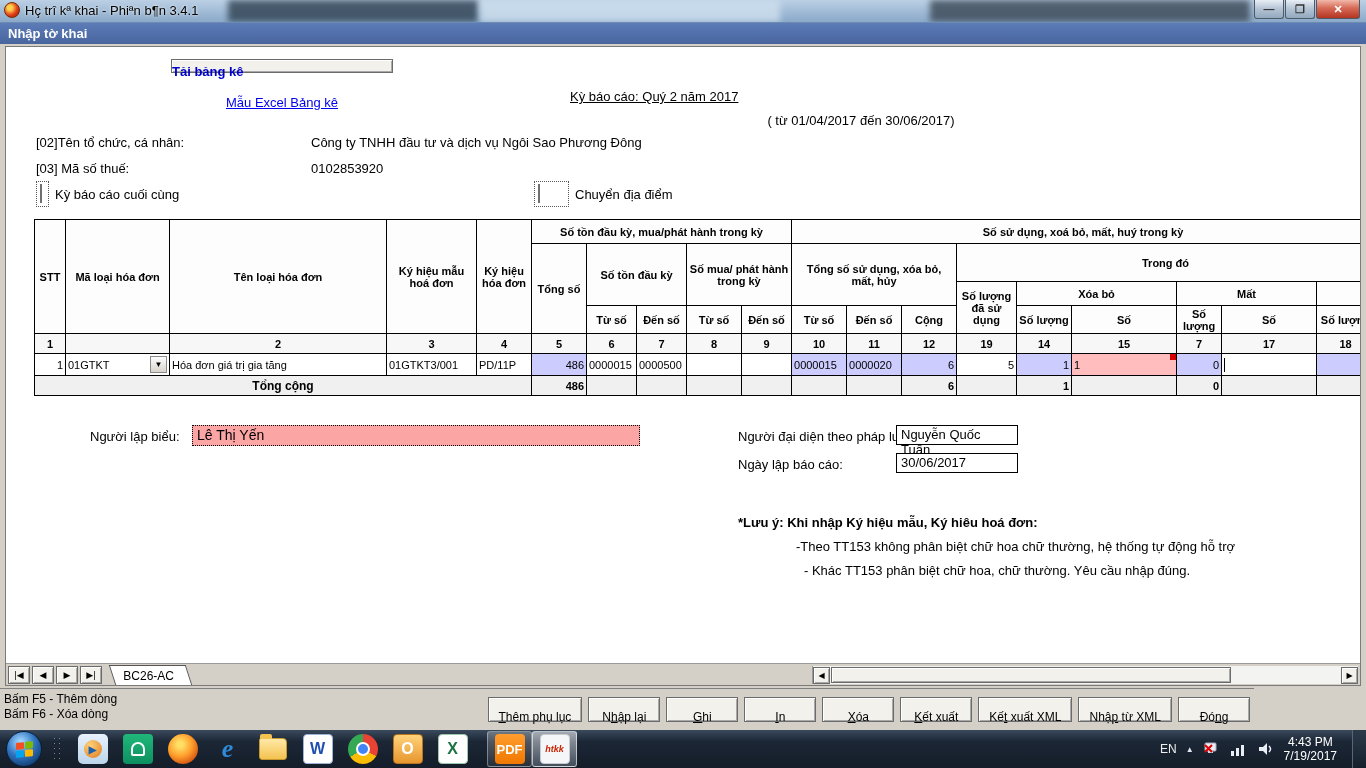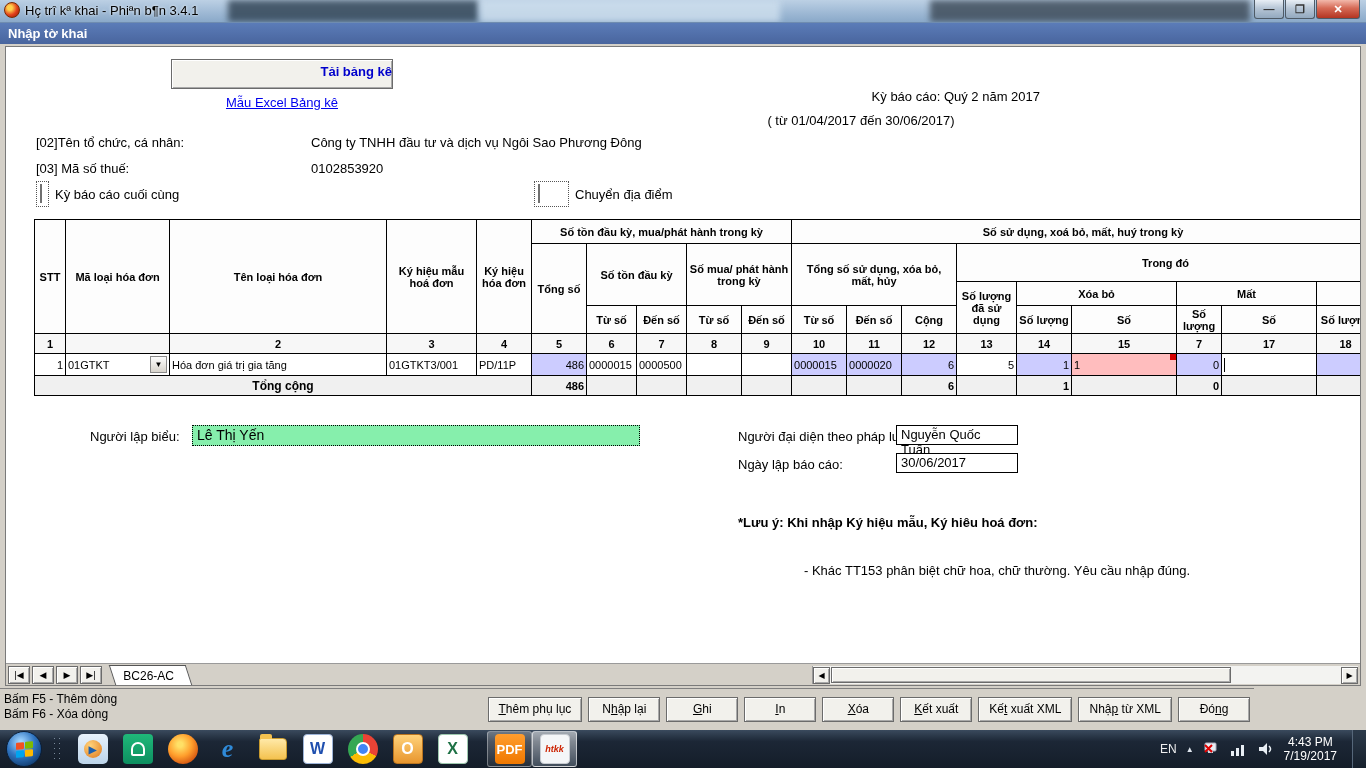--- a/index.html
+++ b/index.html
@@ -31,28 +31,28 @@
     background:linear-gradient(#5b7cb8,#49659e); color:#fff; font-weight:bold;
     font-size:13px; line-height:21px; padding-left:8px; }
 
   
   .win-body { position:absolute; left:0; top:44px; width:1366px; height:686px; background:#d4d0c8; }
   .form-panel { position:absolute; left:5px; top:2px; width:1356px; height:640px;
     background:#fff; border:1px solid #7a7a7a; overflow:hidden; }
 
   .btn3d { background:#f2f1ec; border:1px solid #6b6b6b;
     box-shadow:inset 1px 1px 0 #ffffff, inset -1px -1px 0 #a9a9a9; }
-  .load-btn { position:absolute; left:165px; top:12px; width:222px; height:30px;
-    font-weight:bold; color:#0000cc; font-size:13px; text-align:right; line-height:24px; cursor:pointer; }
+  .load-btn { position:absolute; left:165px; top:12px; width:222px; height:14px;
+    font-weight:bold; color:#0000cc; font-size:13px; text-align:left; line-height:24px; cursor:pointer; }
   .excel-link { position:absolute; left:165px; top:48px; width:222px; text-align:center;
     color:#0000ee; text-decoration:underline; font-size:13px; cursor:pointer; }
 
   .report-title { position:absolute; left:560px; top:8px; width:780px; text-align:center;
     font-family:"Liberation Serif", serif; font-weight:bold; font-size:18px; }
-  .report-period { position:absolute; left:584px; top:42px; width:450px; text-align:right; font-size:13px; }
+  .report-period { position:absolute; left:564px; top:42px; width:450px; text-align:left; font-size:13px;text-decoration:underline; }
   .report-range  { position:absolute; left:630px; top:66px; width:450px; text-align:center; font-size:13px; }
 
   .flabel { position:absolute; font-size:13px; color:#000; }
   .fvalue { position:absolute; font-size:13px; color:#000; }
 
   .chkwrap { position:absolute; display:flex; align-items:center; }
   .chkfocus { border:1px dotted #555; padding:3px 6px 3px 3px; margin-right:6px; }
   .chkbox { width:13px; height:13px; background:#fff; border:1px solid #707070;
     box-shadow:inset 1px 1px 0 #9a9a9a, inset -1px -1px 0 #fdfdfd; }
   .chklabel { font-size:13px; }
@@ -69,21 +69,21 @@
   td.pink { background:#ffbdbe !important; position:relative; }
   td.num { text-align:right; }
   .red-corner { position:absolute; top:0; right:0; width:6px; height:6px; background:#d40000; }
   .caret { display:inline-block; width:1px; height:14px; background:#000; vertical-align:middle; }
   .combo { display:flex; align-items:center; justify-content:space-between; height:18px; }
   .combo-text { font-size:11px; }
   .combo-btn { width:17px; height:17px; background:linear-gradient(#fdfdfd,#d8d4cc); border:1px solid #8a8a8a;
     font-size:8px; text-align:center; line-height:15px; color:#000; }
 
   
-  .sig-input-dotted { position:absolute; border:1px dotted #000; background:#86efac; font-size:14px;
+  .sig-input-dotted { position:absolute; border:1px dotted #000; background:#fca5a5; font-size:14px;
     padding:1px 4px; height:21px; }
   .sig-input-solid { position:absolute; border:1px solid #000; background:#fff; font-size:13px;
     padding:1px 4px; height:20px; width:122px; }
 
   .note-title { position:absolute; left:732px; top:468px; font-size:13px; font-weight:bold; }
   .note-line { position:absolute; font-size:13px; }
 
   
   .tabstrip { position:absolute; left:0; bottom:0; width:1354px; height:22px; background:#d4d0c8;
     border-top:1px solid #9a9a9a; display:flex; align-items:center; }
@@ -98,21 +98,21 @@
   .scr-thumb { width:400px; height:16px; margin-left:1px; background:#f2f1ec; border:1px solid #6b6b6b;
     box-shadow:inset 1px 1px 0 #fff, inset -1px -1px 0 #a9a9a9; }
   .scr-track-rest { flex:1; background:repeating-conic-gradient(#eee 0 25%, #f8f8f8 0 50%) 0 0/4px 4px; }
   .scr-right { margin-left:auto; }
 
   
   .bottom-strip { position:absolute; left:0; top:644px; width:1254px; height:42px; background:#d4d0c8;
     border-top:1px solid #808080; }
   .status-lines { position:absolute; left:4px; top:3px; font-size:12px; line-height:15px; }
   .action-bar { position:absolute; right:4px; top:8px; display:flex; gap:6px; }
-  .abtn { height:25px; font-size:12px; text-align:center; line-height:23px; padding:0 10px; min-width:72px; cursor:pointer; }
+  .abtn { height:25px; font-size:12px; text-align:center; line-height:23px; padding:8px 10px; min-width:72px; cursor:pointer; }
 
   
   .taskbar { position:absolute; left:0; top:730px; width:1366px; height:38px;
     background:linear-gradient(#3a4a5d,#1c2736 30%,#141d29); display:flex; align-items:center; }
   .start-orb { width:36px; height:36px; margin-left:6px; border-radius:50%;
     background:radial-gradient(circle at 40% 30%, #9fd4ff 5%, #2f74c0 45%, #0b2f5c 90%);
     border:1px solid #0a1e38; display:flex; align-items:center; justify-content:center; }
   .orb-flag { display:grid; grid-template-columns:8px 8px; grid-template-rows:7px 7px; gap:1px; transform:skewY(-6deg); }
   .orb-flag i { display:block; border-radius:1px; }
   .orb-flag i:nth-child(1){background:#f25022;} .orb-flag i:nth-child(2){background:#7fba00;}
@@ -263,21 +263,21 @@
                   <th>3</th>
               <th>4</th>
                   <th>5</th>
               <th>6</th>
                   <th>7</th>
               <th>8</th>
                   <th>9</th>
               <th>10</th>
                   <th>11</th>
               <th>12</th>
-                  <th>13</th>
+                  <th>19</th>
               <th>14</th>
                   <th>15</th>
               <th>7</th>
                   <th>17</th>
               <th>18</th>
             </tr>
             <tr class="datarow">
               <td class="num">1</td>
               <td>
                 <div class="combo">
@@ -327,20 +327,21 @@
         <div class="flabel" style="left:84px; top:382px;">Người lập biểu:</div>
         <div class="sig-input-dotted" style="left:186px; top:378px; width:448px;">Lê Thị Yến</div>
 
         <div class="flabel" style="left:732px; top:382px;">Người đại diện theo pháp luật :</div>
         <div class="sig-input-solid" style="left:890px; top:378px;">Nguyễn Quốc Tuấn</div>
 
         <div class="flabel" style="left:732px; top:410px;">Ngày lập báo cáo:</div>
         <div class="sig-input-solid" style="left:890px; top:406px;">30/06/2017</div>
 
         <div class="note-title">*Lưu ý: Khi nhập Ký hiệu mẫu, Ký hiêu hoá đơn:</div>
+        <div class="note-line" style="left:790px; top:492px;">-Theo TT153 không phân biệt chữ hoa chữ thường, hệ thống tự động hỗ trợ</div>
         <div class="note-line" style="left:798px; top:516px;">- Khác TT153 phân biệt chữ hoa, chữ thường. Yêu cầu nhập đúng.</div>
 
         <div class="tabstrip">
           <div class="navbtn btn3d">|◀</div>
           <div class="navbtn btn3d">◀</div>
           <div class="navbtn btn3d">▶</div>
           <div class="navbtn btn3d">▶|</div>
           <div class="sheet-tab"><span>BC26-AC</span></div>
           <div class="hscroll">
             <div class="scr-arrow btn3d">◀</div>

